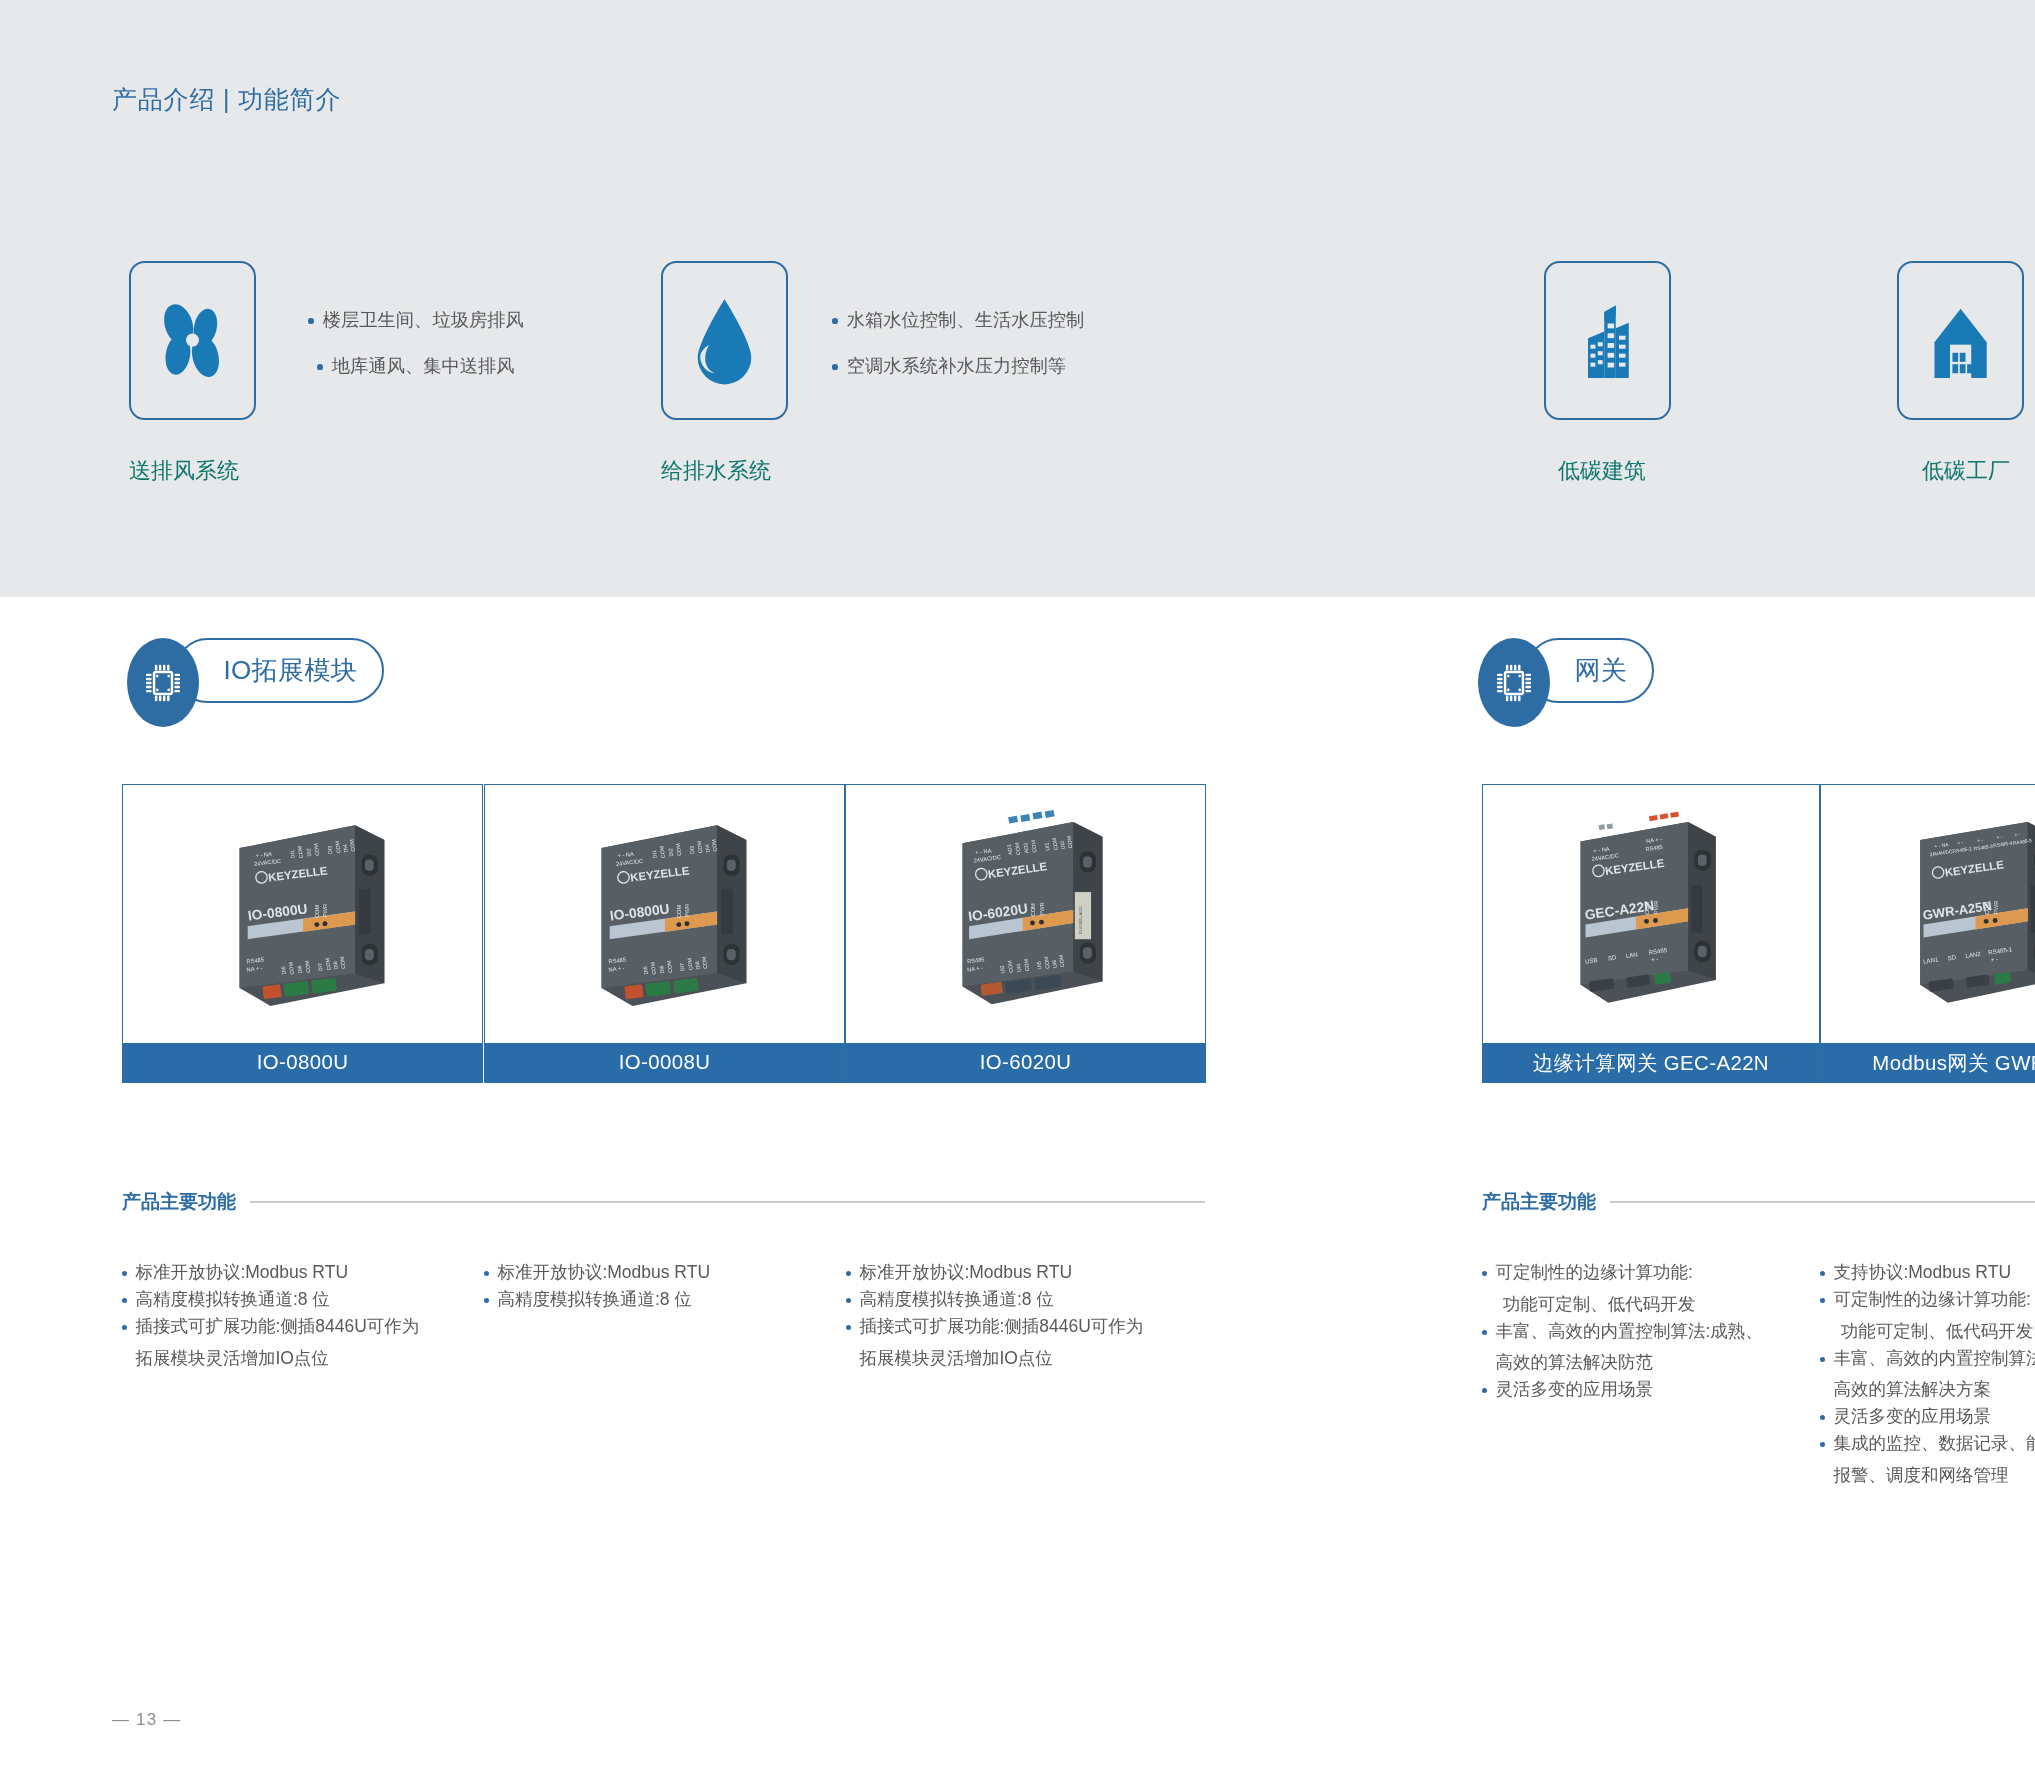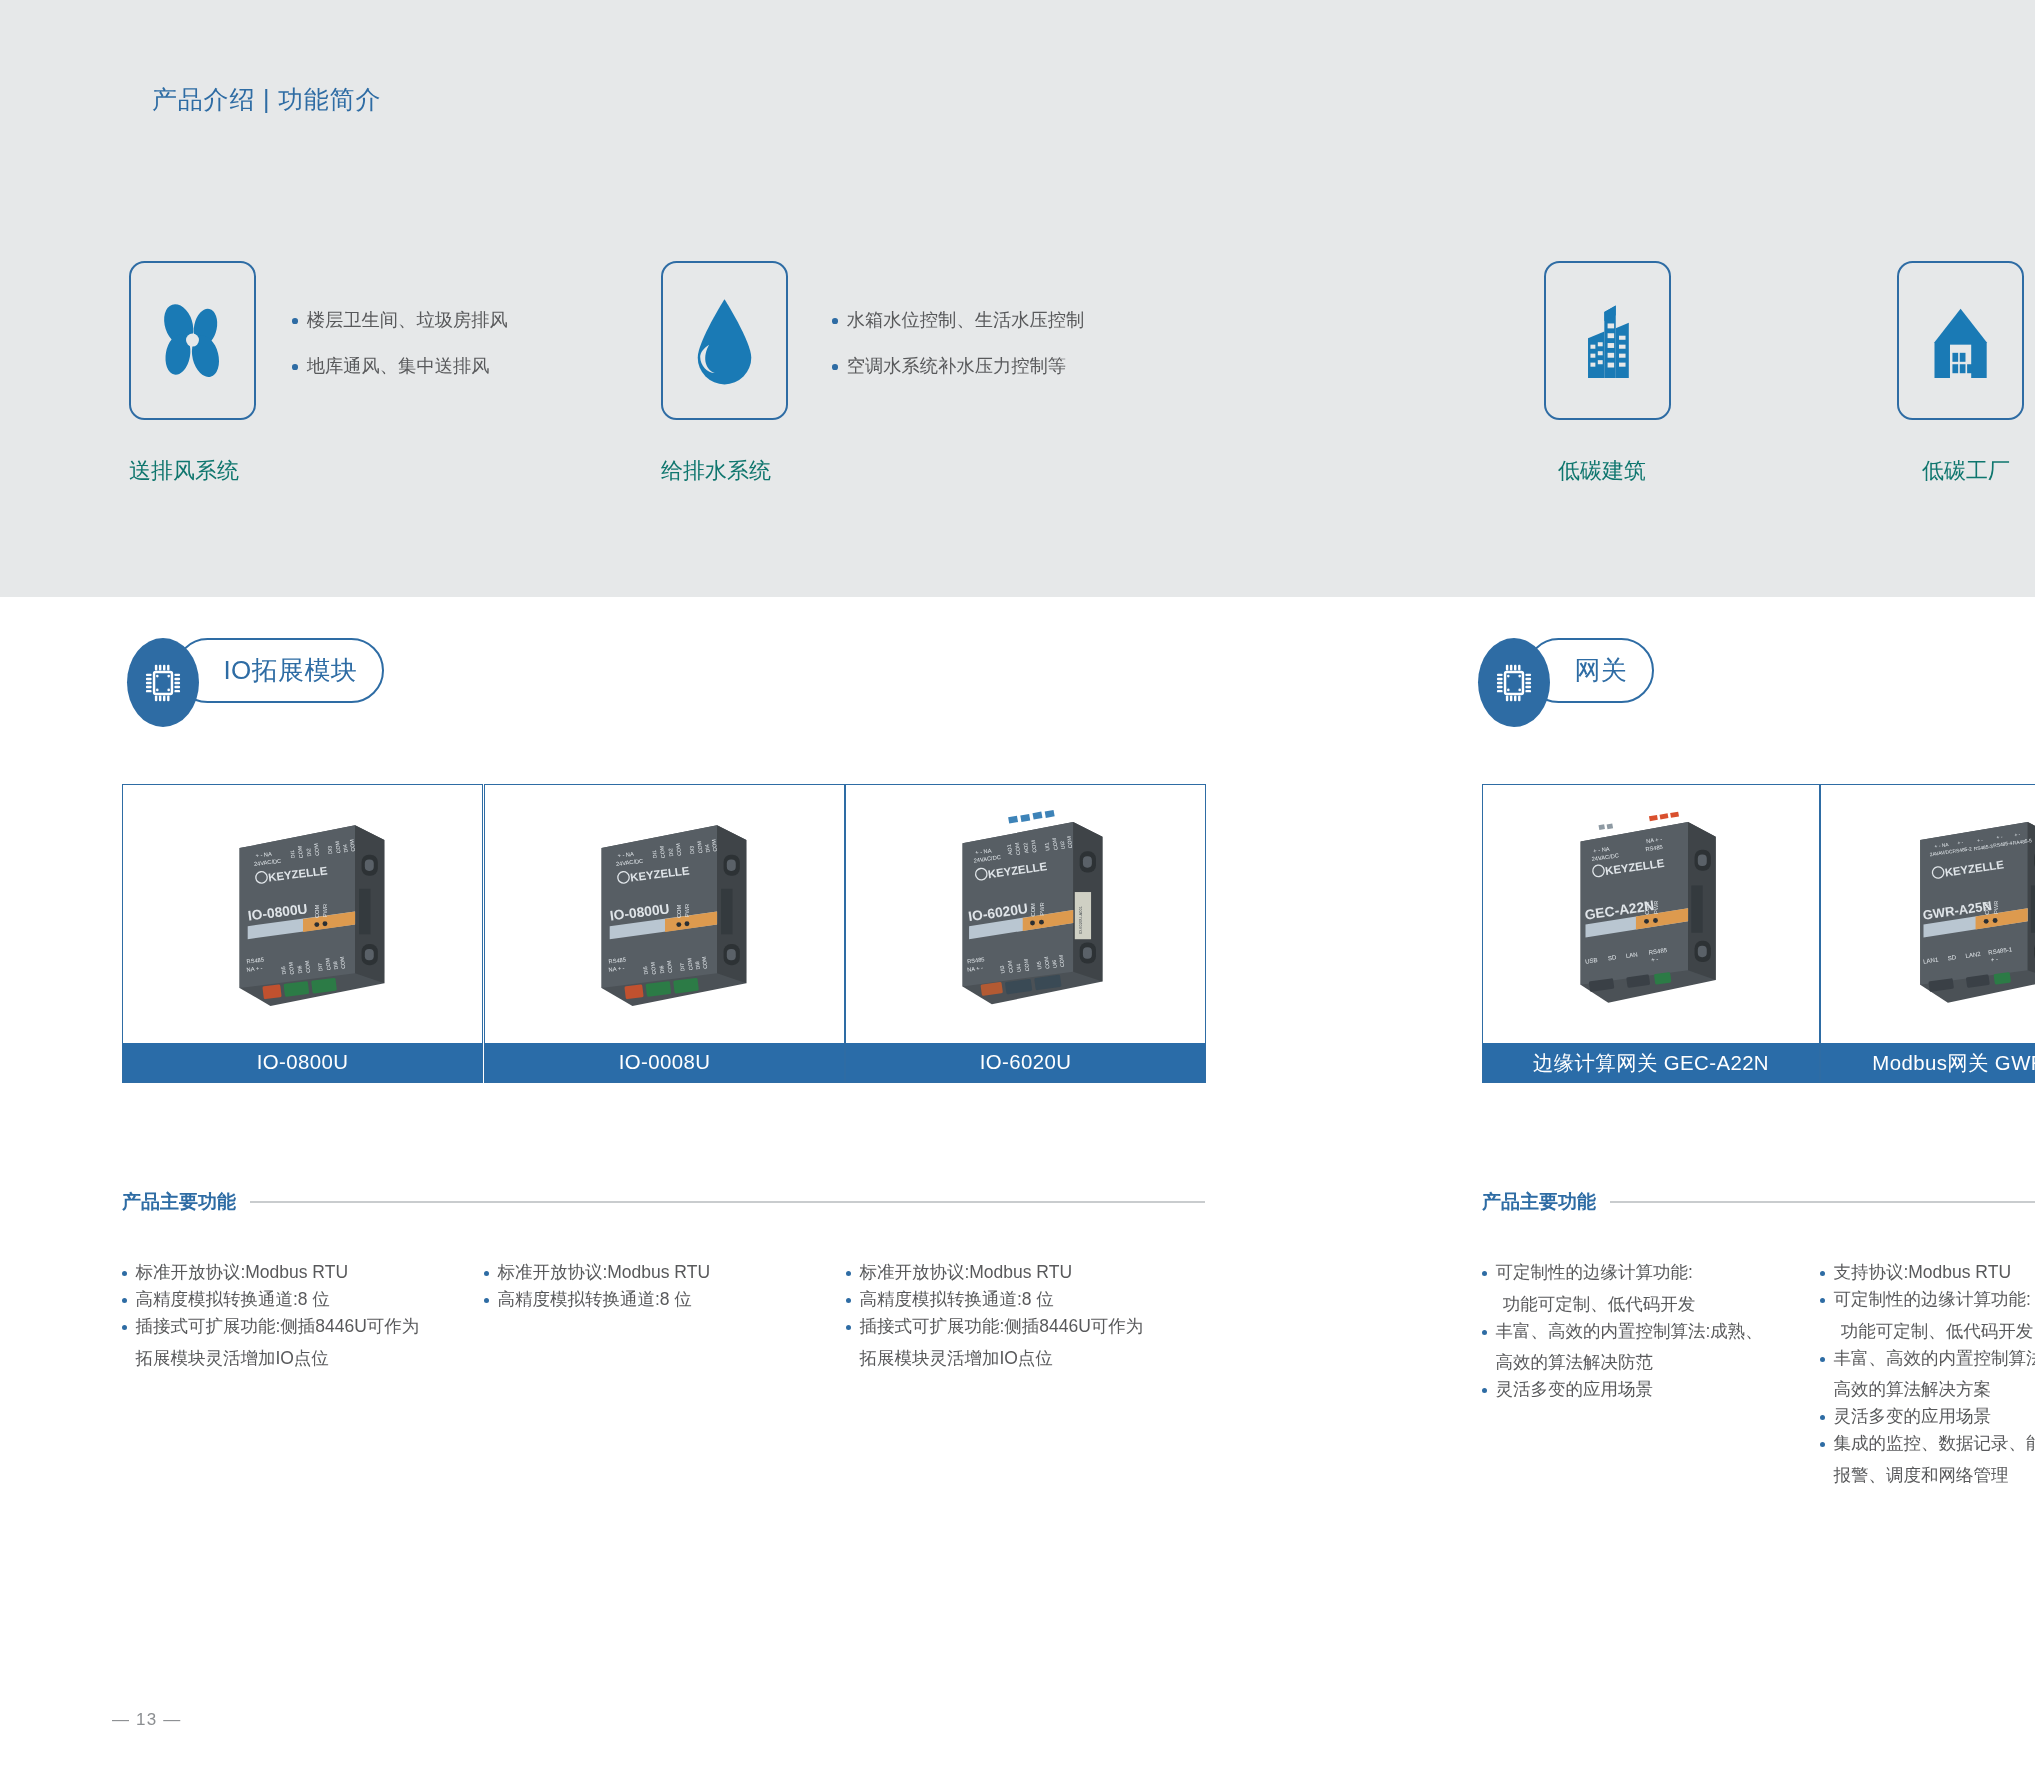--- a/index.html
+++ b/index.html
@@ -12,21 +12,21 @@
   #page { position: relative; width: 2622px; height: 1791px; background:#fff; }
 
   
   .top-band {
     position:absolute; left:0; top:0; width:2622px; height:597px;
     background:#e6e8e9;
   }
   .hdr {
     position:absolute; top:83px;
     font-size:25px; color:#2e6ca4; letter-spacing:0.8px;
-    font-weight:400; white-space:nowrap;margin-left:40px;
+    font-weight:400; white-space:nowrap;
   }
   .hdr.left { left:112px; }
 
   
   .tile {
     position:absolute; width:127px; height:159px;
     border:2px solid #2e6ca4; border-radius:15.5px;
     display:flex; align-items:center; justify-content:center;
   }
   .tile svg { display:block; }
@@ -117,21 +117,21 @@
           <ellipse cx="33" cy="33" rx="17" ry="26" transform="rotate(-18 33 33)"></ellipse>
           <ellipse cx="66" cy="36" rx="14" ry="23" transform="rotate(12 66 36)"></ellipse>
           <ellipse cx="32" cy="70" rx="15" ry="25" transform="rotate(10 32 70)"></ellipse>
           <ellipse cx="66" cy="72" rx="16" ry="26" transform="rotate(-14 66 72)"></ellipse>
           <circle cx="50" cy="52" r="8" fill="#e6e8e9"></circle>
         </g>
       </svg>
     </span>
   </div>
   <div class="tile-label" style="left:129px; top:456px;">送排风系统</div>
-  <div class="bullets" style="left:292px; top:309px;">
+  <div class="bullets" style="left:308px; top:309px;align-items:center;">
     <div class="bl">
         <span class="dot"></span>
         <span>楼层卫生间、垃圾房排风</span>
       </div>
     <div class="bl">
         <span class="dot"></span>
         <span>地库通风、集中送排风</span>
       </div>
   </div>
 

